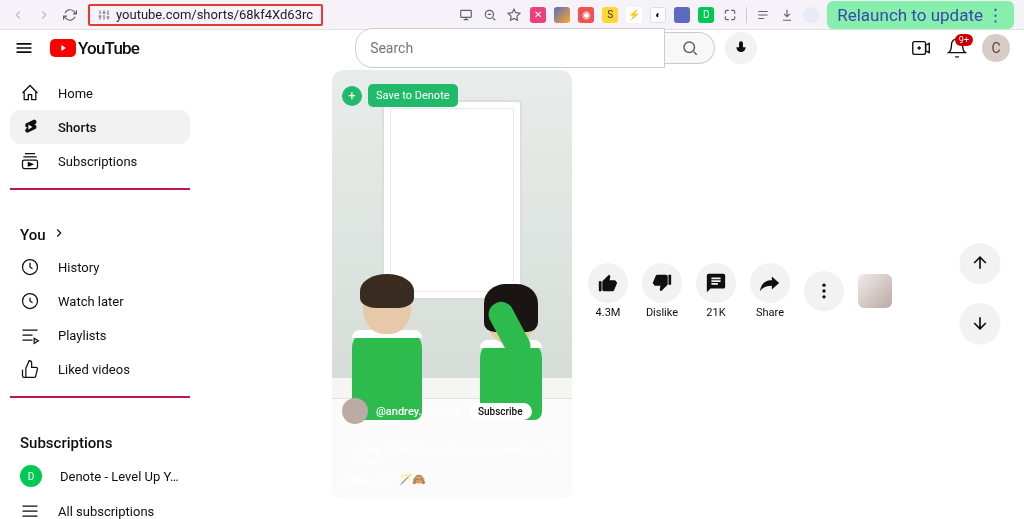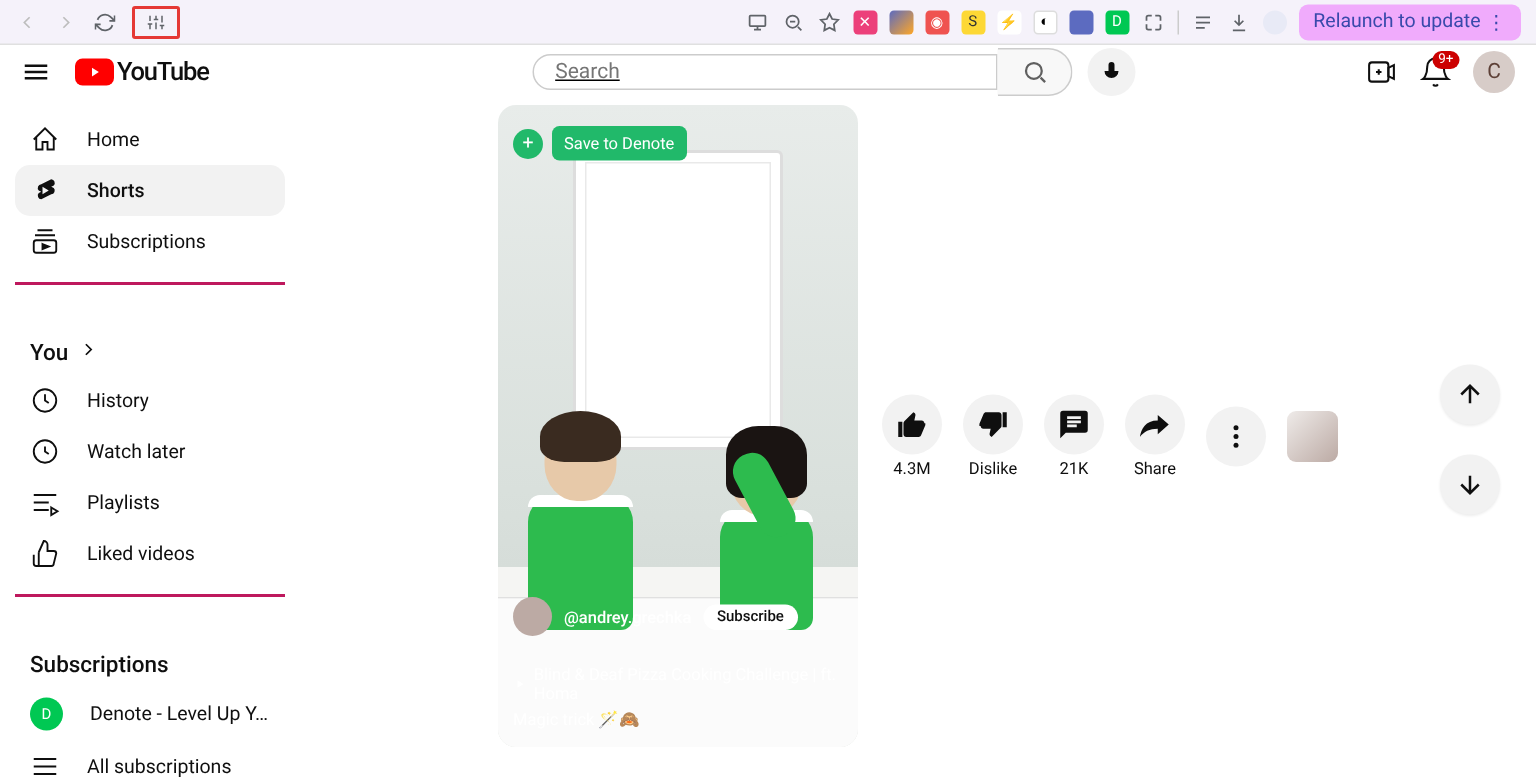--- a/index.html
+++ b/index.html
@@ -8,30 +8,30 @@
 
 .chrome-bar { height: 30px; background: #f5f2fa; display: flex; align-items: center; padding: 0 10px; gap: 10px; border-bottom: 1px solid #e0e0e0; }
 .chrome-nav { display: flex; gap: 10px; align-items: center; }
 .chrome-icon { width: 16px; height: 16px; display: flex; align-items: center; justify-content: center; color: #5f6368; cursor: pointer; }
 .chrome-icon.disabled { color: #bdbdbd; }
 .url-box { border: 2px solid #e53935; padding: 2px 8px; display: flex; align-items: center; gap: 6px; height: 22px; border-radius: 2px; }
 .url-box .tune { color: #5f6368; font-size: 12px; }
 .url-text { font-size: 13px; color: #202124; }
 .chrome-right { margin-left: auto; display: flex; gap: 8px; align-items: center; }
 .ext-icon { width: 16px; height: 16px; border-radius: 3px; display: flex; align-items: center; justify-content: center; font-size: 10px; color: white; }
-.relaunch { background: #f0abfc; color: #3949ab; padding: 4px 10px; border-radius: 6px; font-size: 13px; display: flex; align-items: center; gap: 4px; }
+.relaunch { background: #86efac; color: #3949ab; padding: 4px 10px; border-radius: 6px; font-size: 17px; display: flex; align-items: center; gap: 4px; }
 
 
 .yt-header { height: 36px; display: flex; align-items: center; padding: 0 14px; gap: 16px; }
 .menu-burger { width: 20px; height: 20px; cursor: pointer; color: #0f0f0f; }
 .yt-logo { display: flex; align-items: center; gap: 2px; cursor: pointer; }
 .yt-logo-play { width: 26px; height: 18px; background: #ff0000; border-radius: 5px; display: flex; align-items: center; justify-content: center; }
 .yt-logo-text { font-weight: 500; font-size: 17px; letter-spacing: -0.8px; }
 .search-wrap { margin-left: auto; display: flex; align-items: center; }
-.search-box { width: 310px; height: 24px; border: 1px solid #ccc; border-radius: 18px 0 0 18px; padding: 0 14px; font-size: 14px; outline: none; text-decoration: underline; }
+.search-box { width: 310px; height: 40px; border: 1px solid #ccc; border-radius: 18px 0 0 18px; padding: 0 14px; font-size: 14px; outline: none; }
 .search-btn { width: 50px; height: 32px; border: 1px solid #ccc; border-left: none; border-radius: 0 18px 18px 0; background: #f8f8f8; display: flex; align-items: center; justify-content: center; cursor: pointer; }
 .mic-btn { width: 32px; height: 32px; border-radius: 50%; background: #f2f2f2; margin-left: 10px; display: flex; align-items: center; justify-content: center; cursor: pointer; }
 .yt-header-right { margin-left: auto; display: flex; gap: 14px; align-items: center; }
 .hdr-icon { width: 22px; height: 22px; display: flex; align-items: center; justify-content: center; cursor: pointer; position: relative; }
 .badge-red { position: absolute; top: -3px; right: -5px; background: #cc0000; color: #fff; border-radius: 8px; font-size: 9px; padding: 0 4px; line-height: 12px; }
 .avatar-c { width: 28px; height: 28px; border-radius: 50%; background: #d7ccc8; color: #5d4037; display: flex; align-items: center; justify-content: center; font-size: 14px; cursor: pointer; }
 
 
 .main-layout { display: flex; height: calc(519px - 30px - 36px); }
 
@@ -113,20 +113,21 @@
           <path d="M3.51 9a9 9 0 0114.85-3.36L23 10M1 14l4.64 4.36A9 9 0 0020.49 15"></path>
         </svg>
       </span>
   </div>
   <div class="url-box">
     <span class="tune">
         <svg width="12" height="12" viewBox="0 0 24 24" fill="none" stroke="currentColor" stroke-width="2">
           <path d="M4 21v-7M4 10V3M12 21v-9M12 8V3M20 21v-5M20 12V3M1 14h6M9 8h6M17 16h6"></path>
         </svg>
       </span>
+    <span class="url-text">youtube.com/shorts/68kf4Xd63rc</span>
   </div>
   <div class="chrome-right">
     <span class="chrome-icon">
         <svg width="14" height="14" viewBox="0 0 24 24" fill="none" stroke="currentColor" stroke-width="2">
           <rect x="3" y="4" width="18" height="12" rx="1"></rect>
           <path d="M8 20h8M12 16v4"></path>
         </svg>
       </span>
     <span class="chrome-icon">
         <svg width="14" height="14" viewBox="0 0 24 24" fill="none" stroke="currentColor" stroke-width="2">

